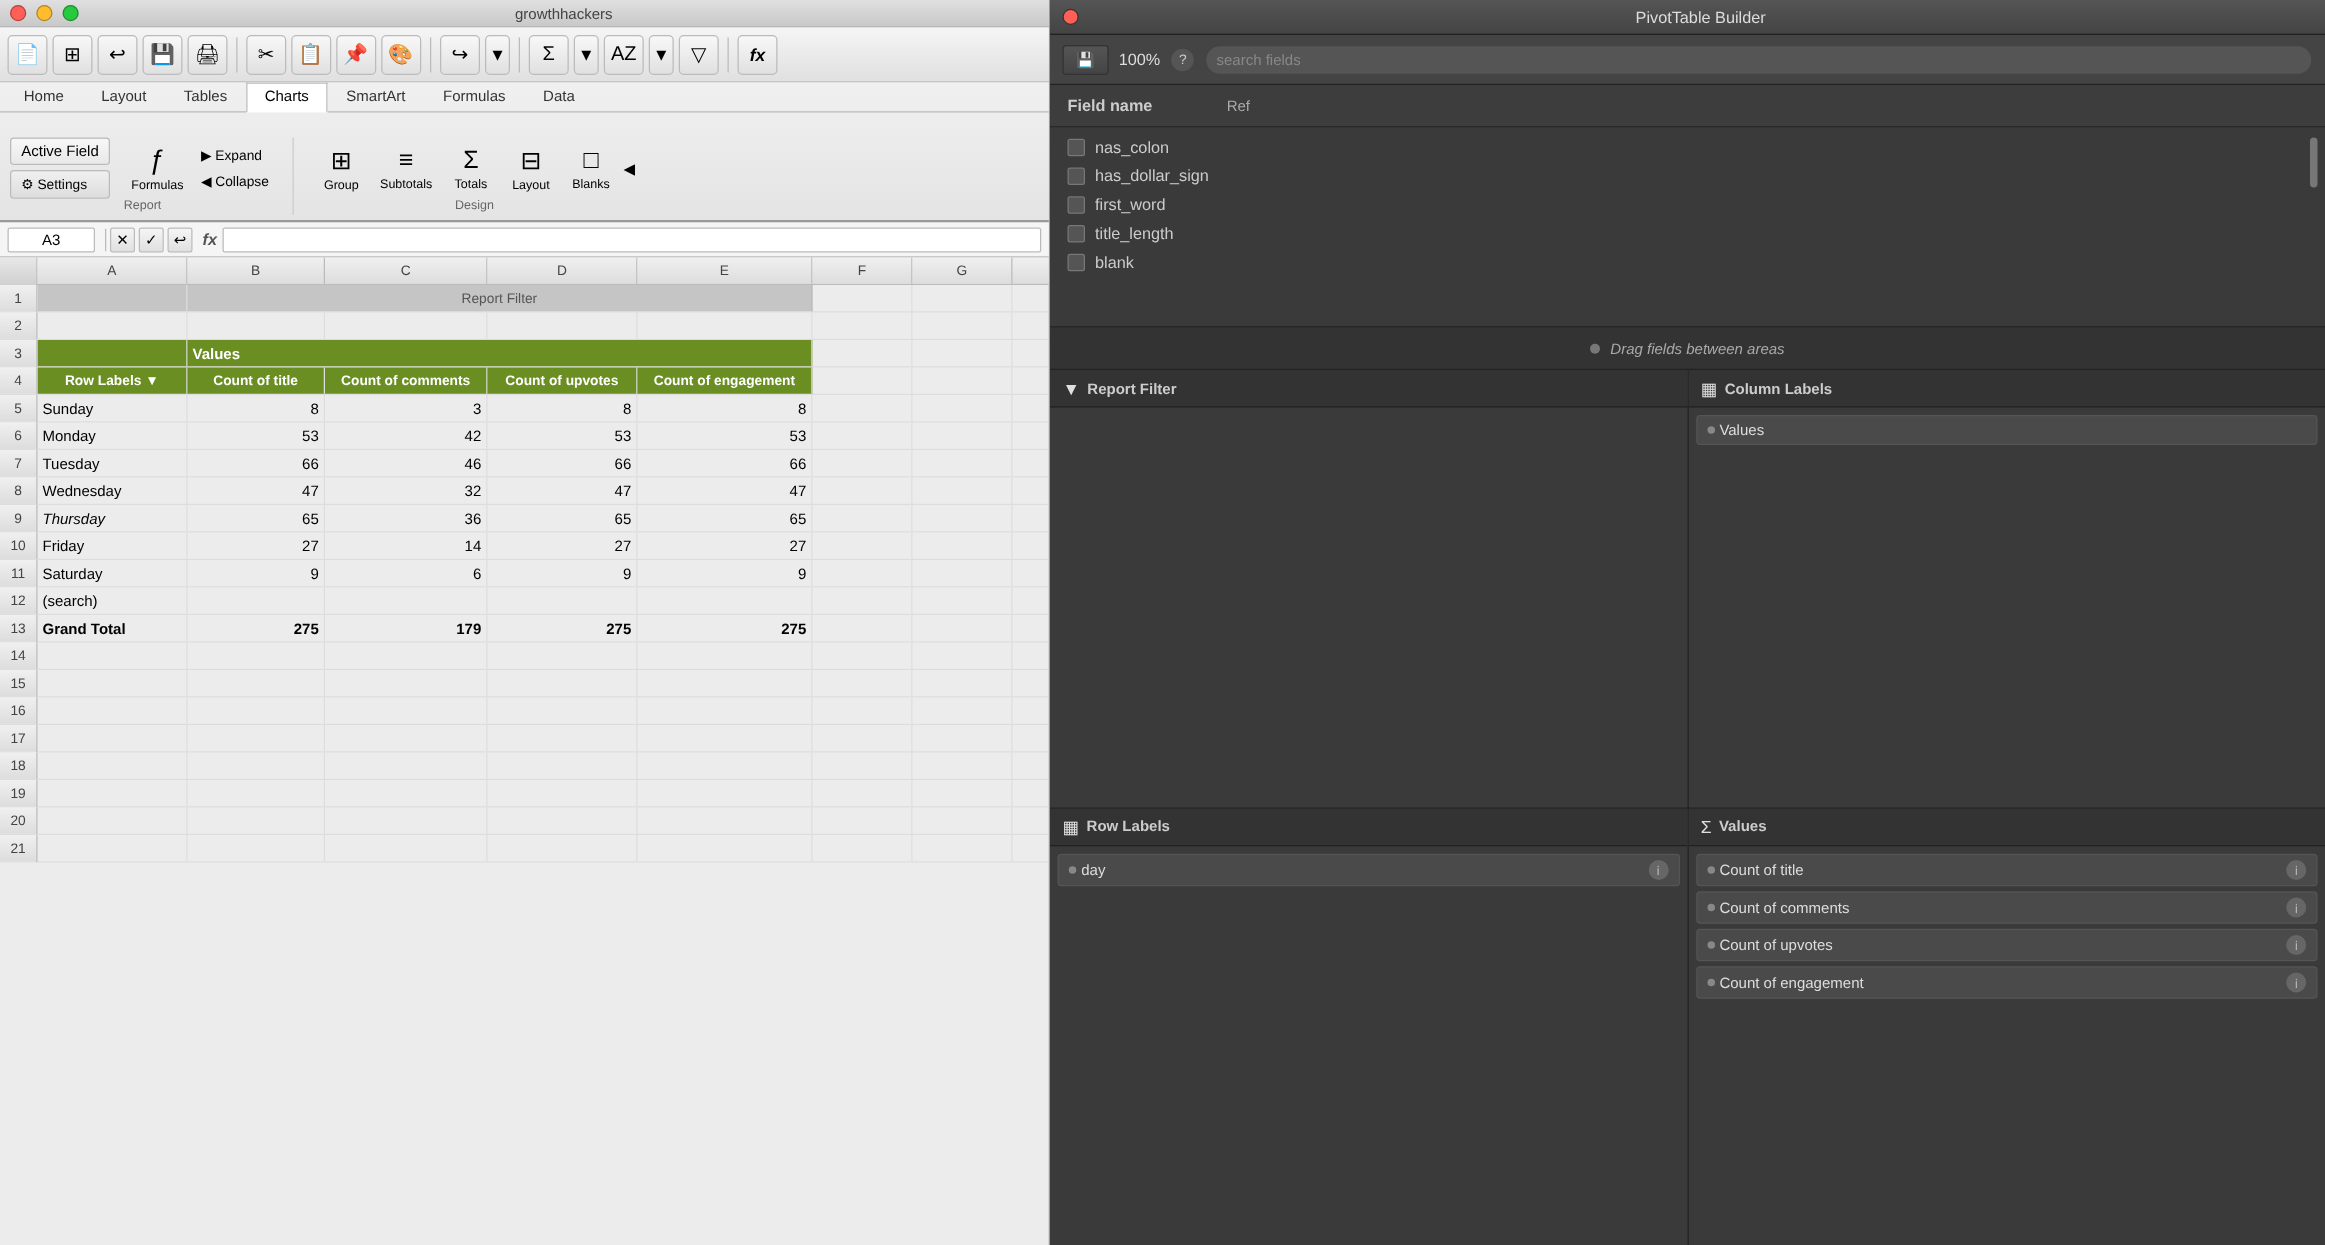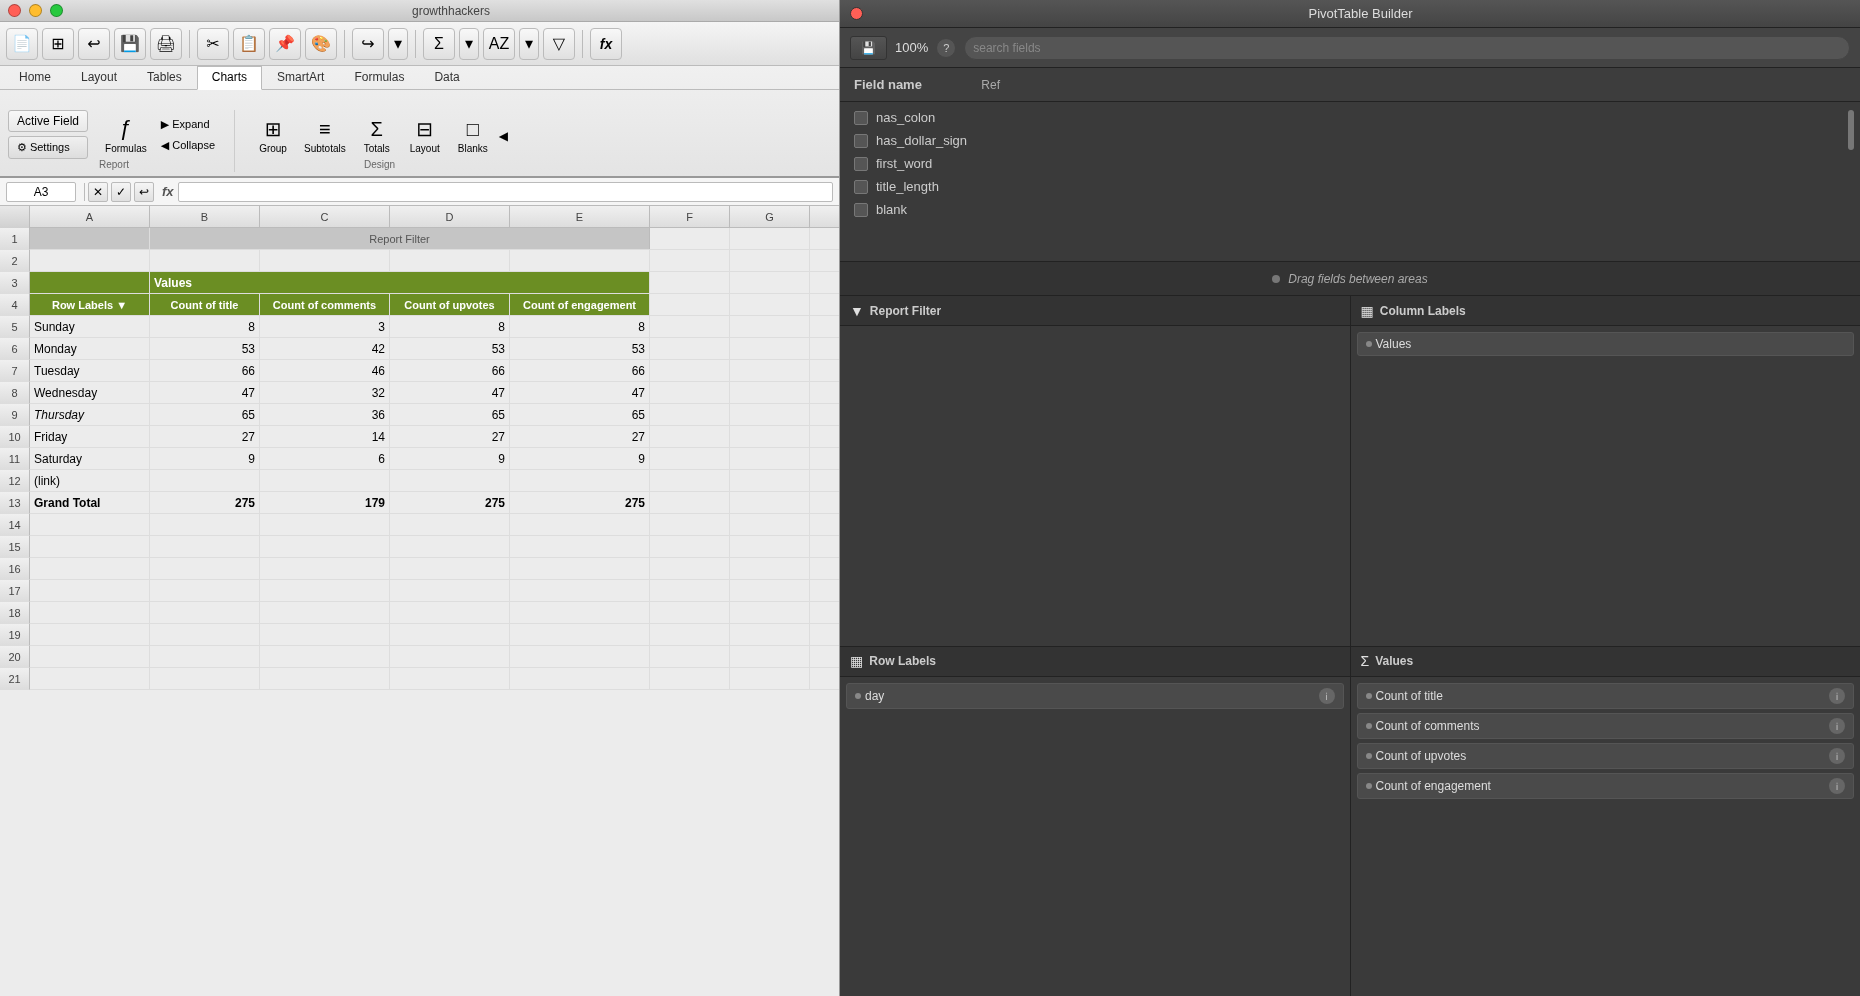--- a/index.html
+++ b/index.html
@@ -352,21 +352,21 @@
           <div class="grid-cell" style="width:120px;">Saturday</div>
           <div class="grid-cell number" style="width:110px;">9</div>
           <div class="grid-cell number" style="width:130px;">6</div>
           <div class="grid-cell number" style="width:120px;">9</div>
           <div class="grid-cell number" style="width:140px;">9</div>
           <div class="grid-cell" style="width:80px;"></div>
           <div class="grid-cell" style="width:80px;"></div>
         </div>
 
         <div class="grid-row">
-          <div class="grid-cell" style="width:120px;">(link)</div>
+          <div class="grid-cell" style="width:120px;">(search)</div>
           <div class="grid-cell number" style="width:110px;"></div>
           <div class="grid-cell number" style="width:130px;"></div>
           <div class="grid-cell number" style="width:120px;"></div>
           <div class="grid-cell number" style="width:140px;"></div>
           <div class="grid-cell" style="width:80px;"></div>
           <div class="grid-cell" style="width:80px;"></div>
         </div>
 
         <div class="grid-row">
           <div class="grid-cell" style="width:120px; font-weight:bold;">Grand Total</div>

